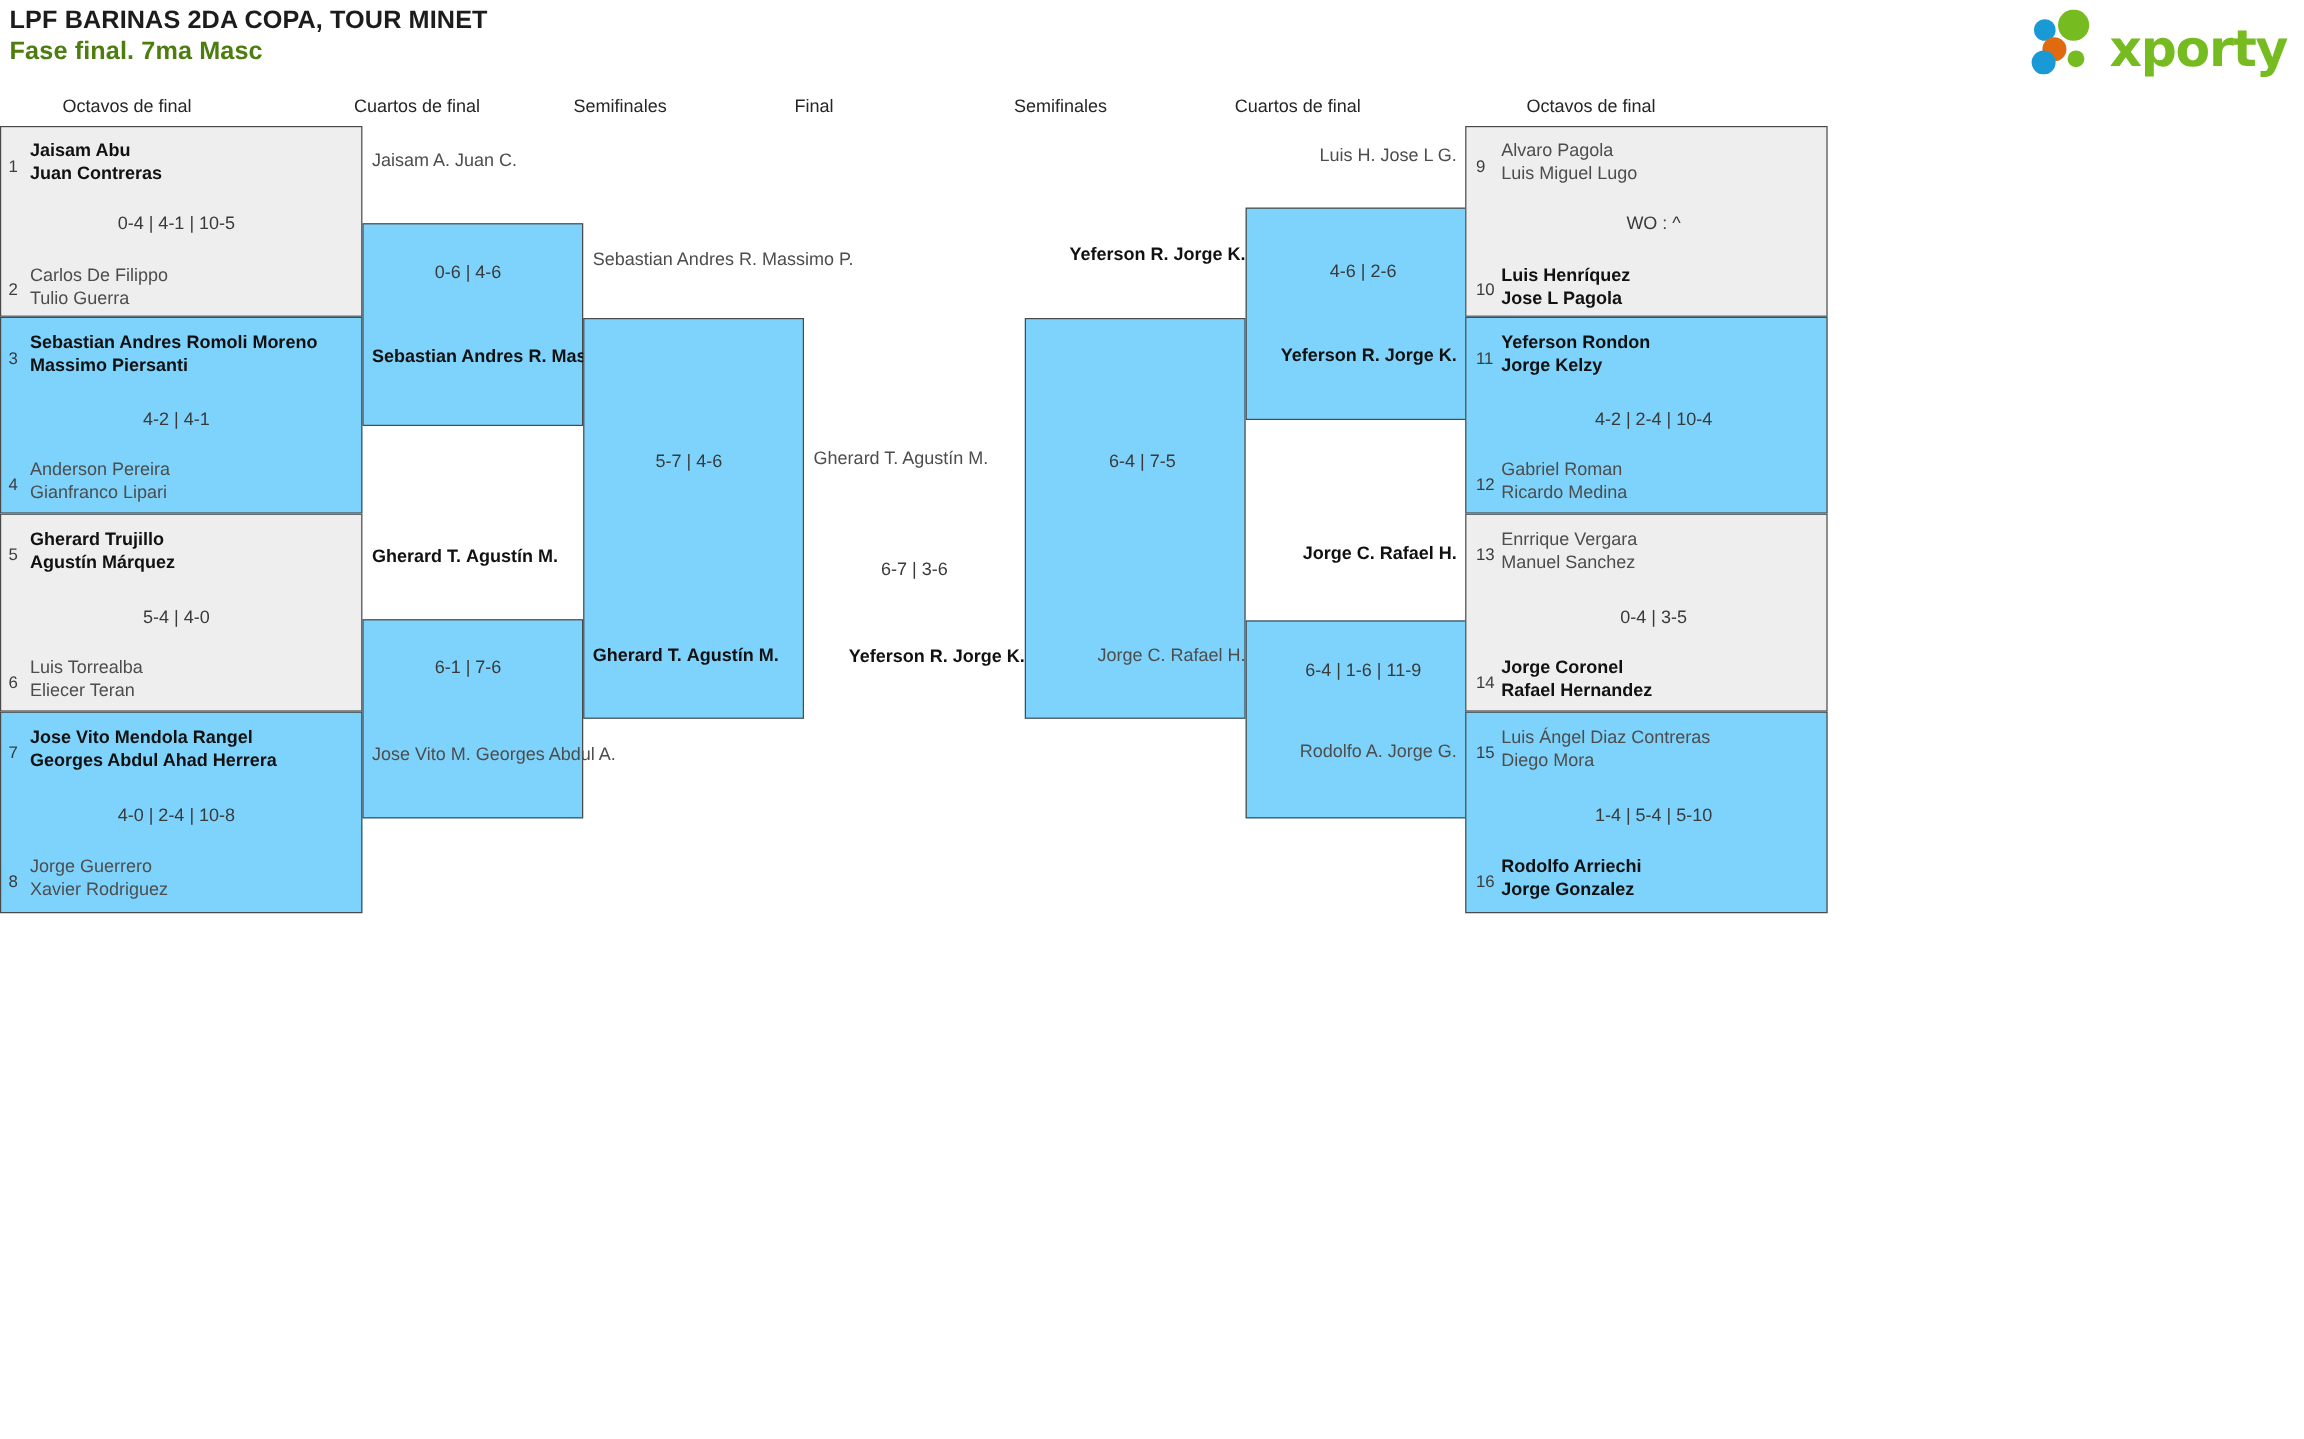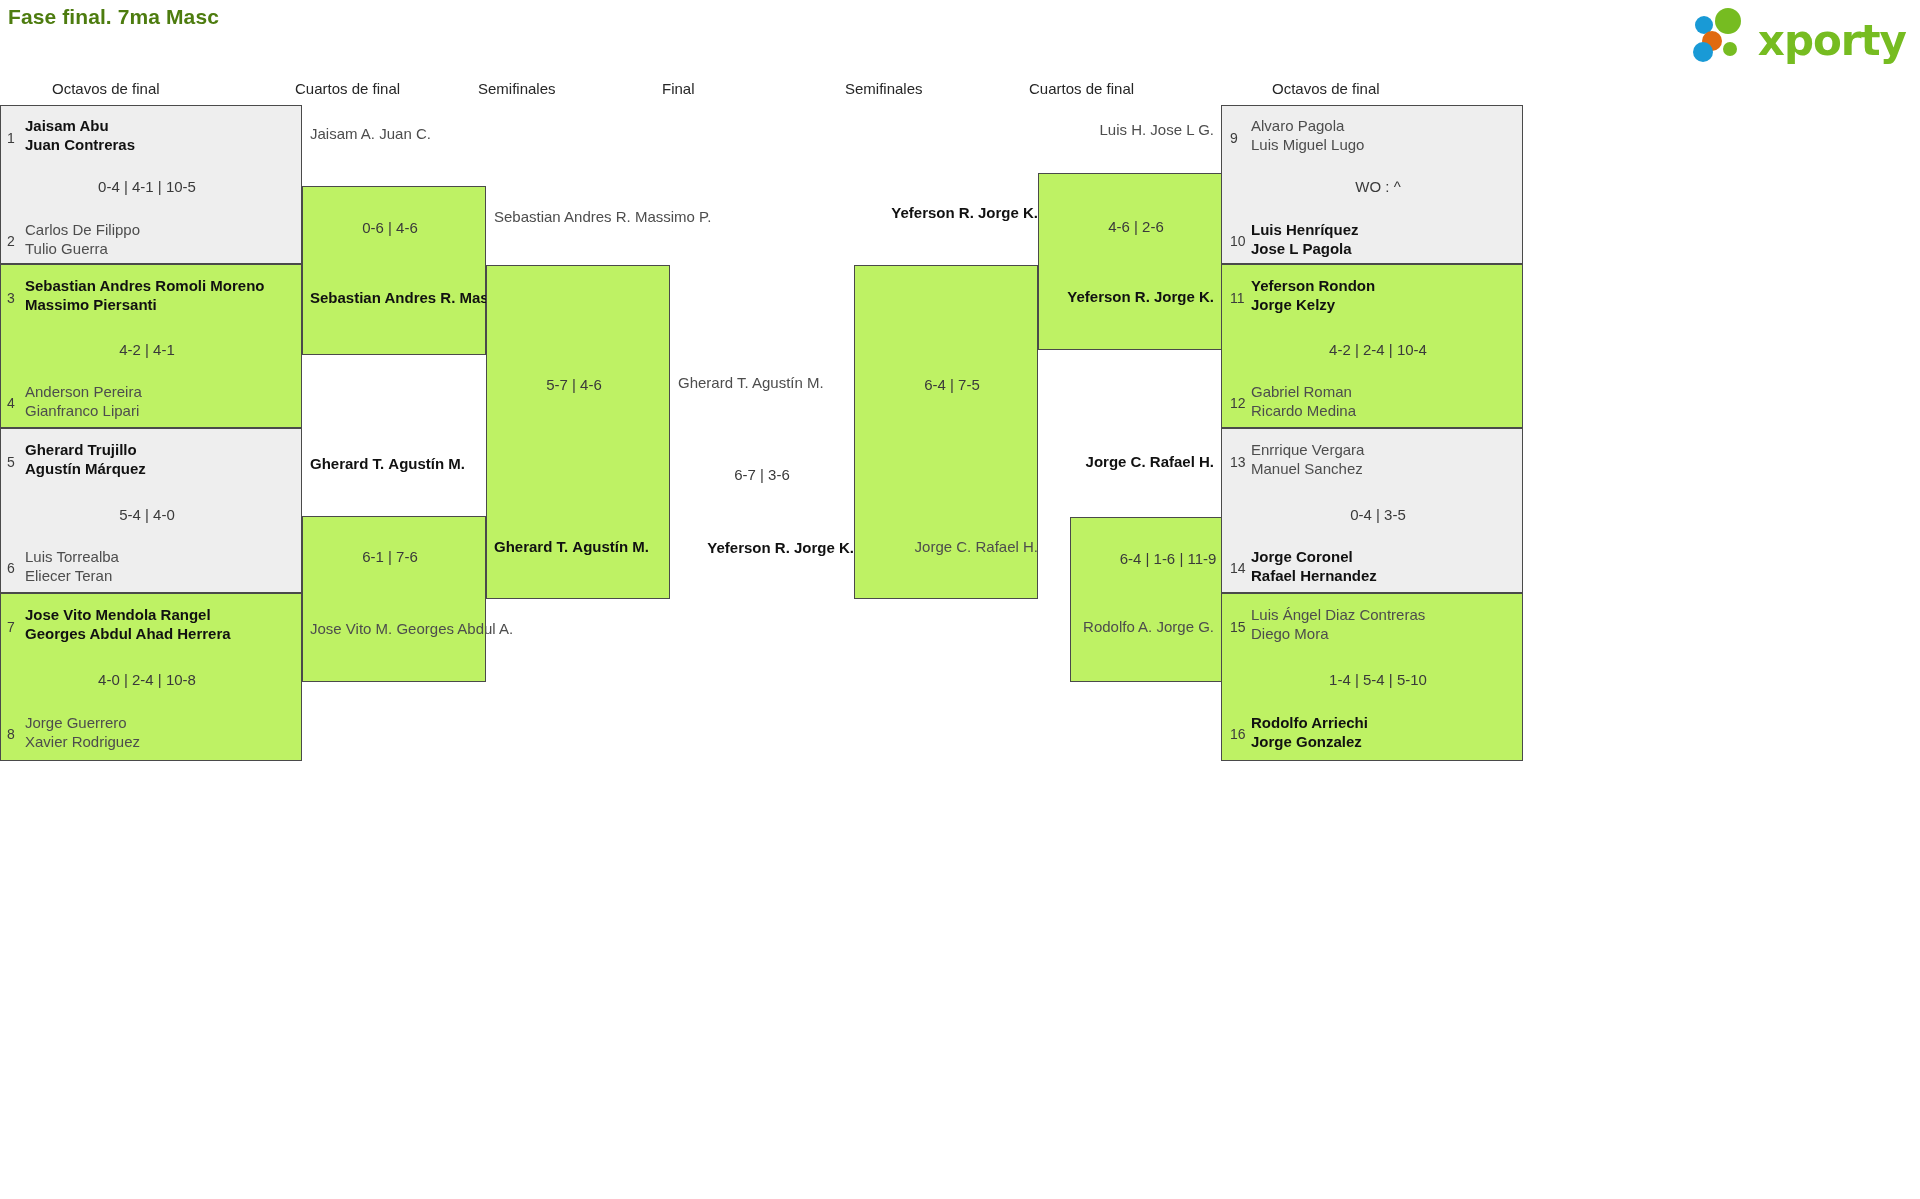--- a/index.html
+++ b/index.html
@@ -19,37 +19,38 @@
   
   #logo{position:absolute;right:14px;top:6px;height:56px;display:flex;align-items:flex-end;}
   #logo svg{display:block;}
   #logo-word{font-size:42px;font-weight:bold;color:#76bc21;letter-spacing:-1px;line-height:42px;
              margin-left:4px;font-family:"DejaVu Sans",sans-serif;}
   
   .round-head{position:absolute;font-size:15px;color:#262626;text-align:left;top:80px;}
   
   .box{position:absolute;border:1px solid #4a4a4a;box-sizing:border-box;}
   .shade{background:#eeeeee;}
-  .plain{background:#bef264;}
+  .plain{background:#7dd3fc;}
   .seed{position:absolute;font-size:14px;color:#3c3c3c;}
   .names{position:absolute;font-size:15px;line-height:19px;}
   .names .n{display:block;white-space:nowrap;}
   .win{color:#111111;font-weight:bold;}
   .lose{color:#4d4d4d;font-weight:normal;}
   .score{position:absolute;font-size:15px;color:#3a3a3a;white-space:nowrap;}
   
   .conn-names{position:absolute;font-size:15px;line-height:19px;white-space:nowrap;}
   .ta-left{text-align:left;}
   .ta-right{text-align:right;}
 </style>
 </head>
 <body>
 
 <div id="header">
   <div id="title-block">
+    <div id="title-line1">LPF BARINAS 2DA COPA, TOUR MINET</div>
     <div id="title-line2">Fase final. 7ma Masc</div>
   </div>
   <div id="logo">
     <svg width="62" height="54" viewBox="0 0 62 54">
       <circle cx="12" cy="17" r="9" fill="#199ad6"></circle>
       <circle cx="36" cy="13" r="13" fill="#76bc21"></circle>
       <circle cx="20" cy="33" r="10" fill="#e06a10"></circle>
       <circle cx="11" cy="44" r="10" fill="#199ad6"></circle>
       <circle cx="38" cy="41" r="7" fill="#76bc21"></circle>
     </svg>
@@ -188,21 +189,21 @@
 </div>
 <div class="conn-names ta-right" style="left:1038px;top:287px;width:176px;">
   <span class="n win">Yeferson R.</span>
   <span class="n win">Jorge K.</span>
 </div>
 
 <div class="conn-names ta-right" style="left:1038px;top:452px;width:176px;">
   <span class="n win">Jorge C.</span>
   <span class="n win">Rafael H.</span>
 </div>
-<div class="box plain" style="left:1038px;top:517px;width:184px;height:165px;margin-left:32px;">
+<div class="box plain" style="left:1038px;top:517px;width:184px;height:165px;">
   <div class="score" style="left:10px;top:32px;width:174px;text-align:center;">6-4 | 1-6 | 11-9</div>
 </div>
 <div class="conn-names ta-right" style="left:1038px;top:617px;width:176px;">
   <span class="n lose">Rodolfo A.</span>
   <span class="n lose">Jorge G.</span>
 </div>
 
 <div class="box shade" style="left:1221px;top:105px;width:302px;height:159px;">
   <div class="seed" style="left:8px;top:24px;">9</div>
   <div class="names" style="left:29px;top:10px;">

